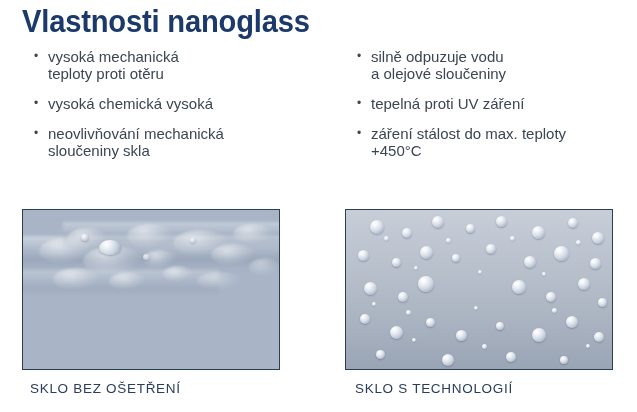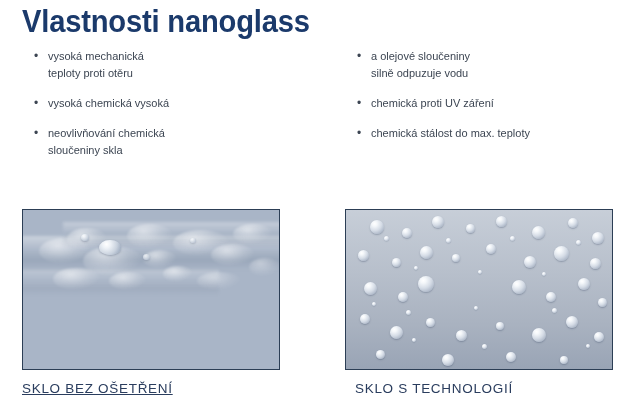--- a/index.html
+++ b/index.html
@@ -41,21 +41,21 @@
   .bullet-col {
     box-sizing: border-box;
   }
   .bullet-col.left  { width: 345px; padding-left: 34px; }
   .bullet-col.right { width: 292px; padding-left: 12px; }
 
   .bullet-item {
     position: relative;
     padding-left: 14px;
     margin-bottom: 13px;
-    font-size: 11px;
+    font-size: 15px;
     line-height: 17px;
     color: #3c4552;
   }
   .bullet-item::before {
     content: "\2022";
     position: absolute;
     left: 0;
     top: -0.5px;
     font-size: 12px;
     color: #3c4552;
@@ -183,21 +183,21 @@
 
   
   .caption {
     position: absolute;
     top: 381px;
     font-size: 13.5px;
     color: #2a3d5e;
     letter-spacing: 0.7px;
     white-space: nowrap;
   }
-  .caption.left  { left: 22px; text-decoration: underline; }
+  .caption.left  { left: 30px; }
   .caption.right { left: 355px; }
 </style>
 </head>
 <body>
 
 <div class="page-title">Vlastnosti nanoglass</div>
 
 <div class="bullets">
 
   <div class="bullet-col left">
@@ -205,39 +205,40 @@
     <div class="bullet-item">
       <span class="bullet-line">vysoká mechanická</span>
       <span class="bullet-line">teploty proti otěru</span>
     </div>
 
     <div class="bullet-item">
       <span class="bullet-line">vysoká chemická vysoká</span>
     </div>
 
     <div class="bullet-item">
-      <span class="bullet-line">neovlivňování chemická</span>
+      <span class="bullet-line">neovlivňování mechanická</span>
       <span class="bullet-line">sloučeniny skla</span>
     </div>
 
   </div>
 
   <div class="bullet-col right">
 
     <div class="bullet-item">
+      <span class="bullet-line">silně odpuzuje vodu</span>
       <span class="bullet-line">a olejové sloučeniny</span>
-      <span class="bullet-line">silně odpuzuje vodu</span>
-    </div>
-
-    <div class="bullet-item">
-      <span class="bullet-line">chemická proti UV záření</span>
-    </div>
-
-    <div class="bullet-item">
-      <span class="bullet-line">chemická stálost do max. teploty</span>
+    </div>
+
+    <div class="bullet-item">
+      <span class="bullet-line">tepelná proti UV záření</span>
+    </div>
+
+    <div class="bullet-item">
+      <span class="bullet-line">záření stálost do max. teploty</span>
+      <span class="bullet-line">+450°C</span>
     </div>
 
   </div>
 </div>
 
 <div class="figure left">
   <div class="photo photo-untreated">
 
     <div class="smear-edge" style="left:-10px; top:26px; width:290px; height:34px;"></div>
     <div class="smear-edge" style="left:40px; top:12px; width:230px; height:26px; opacity:.8;"></div>

